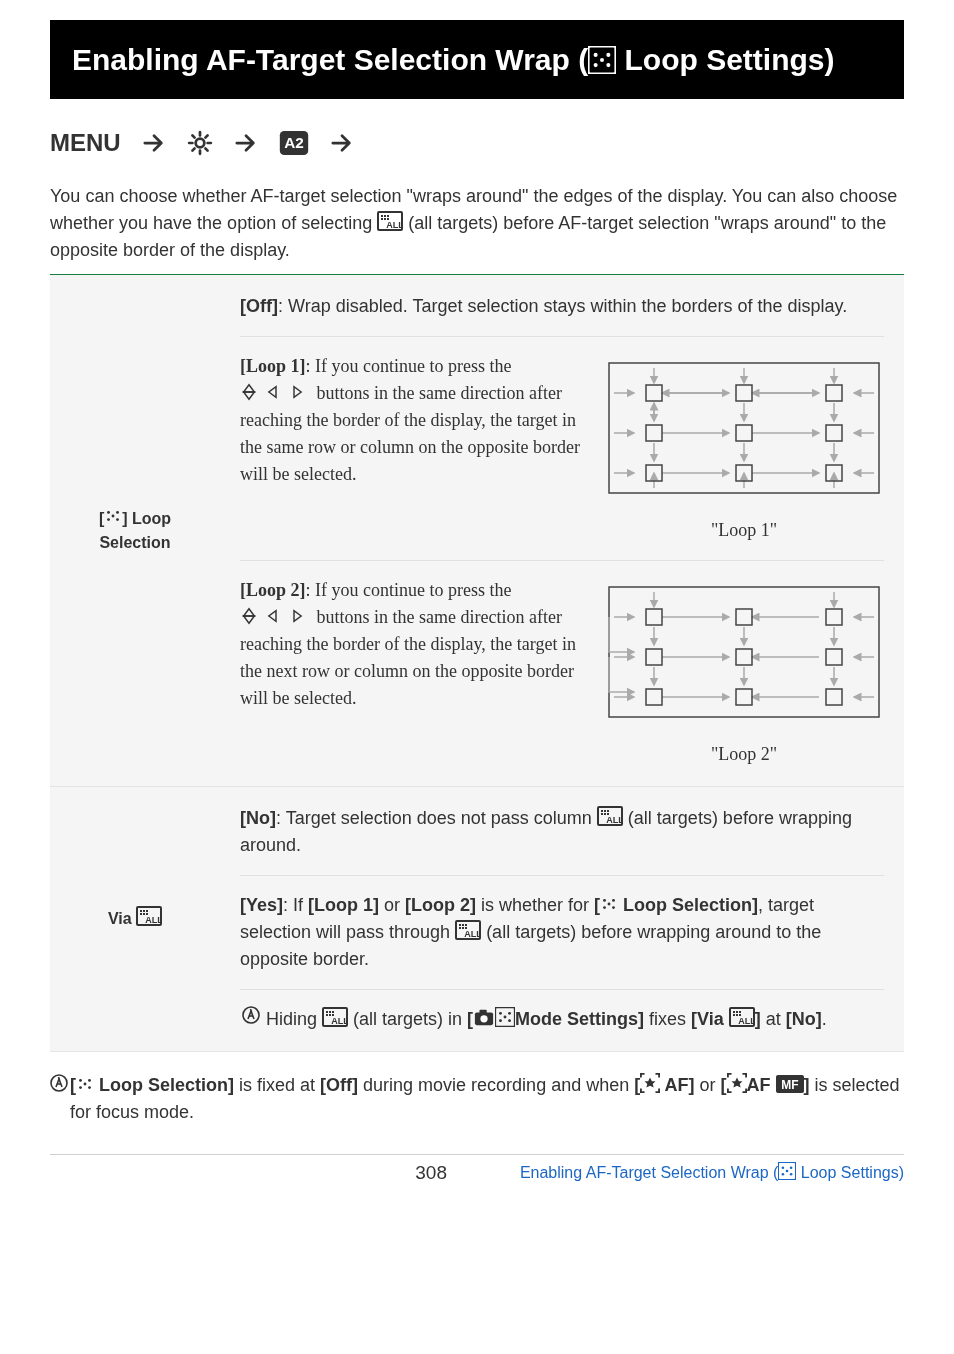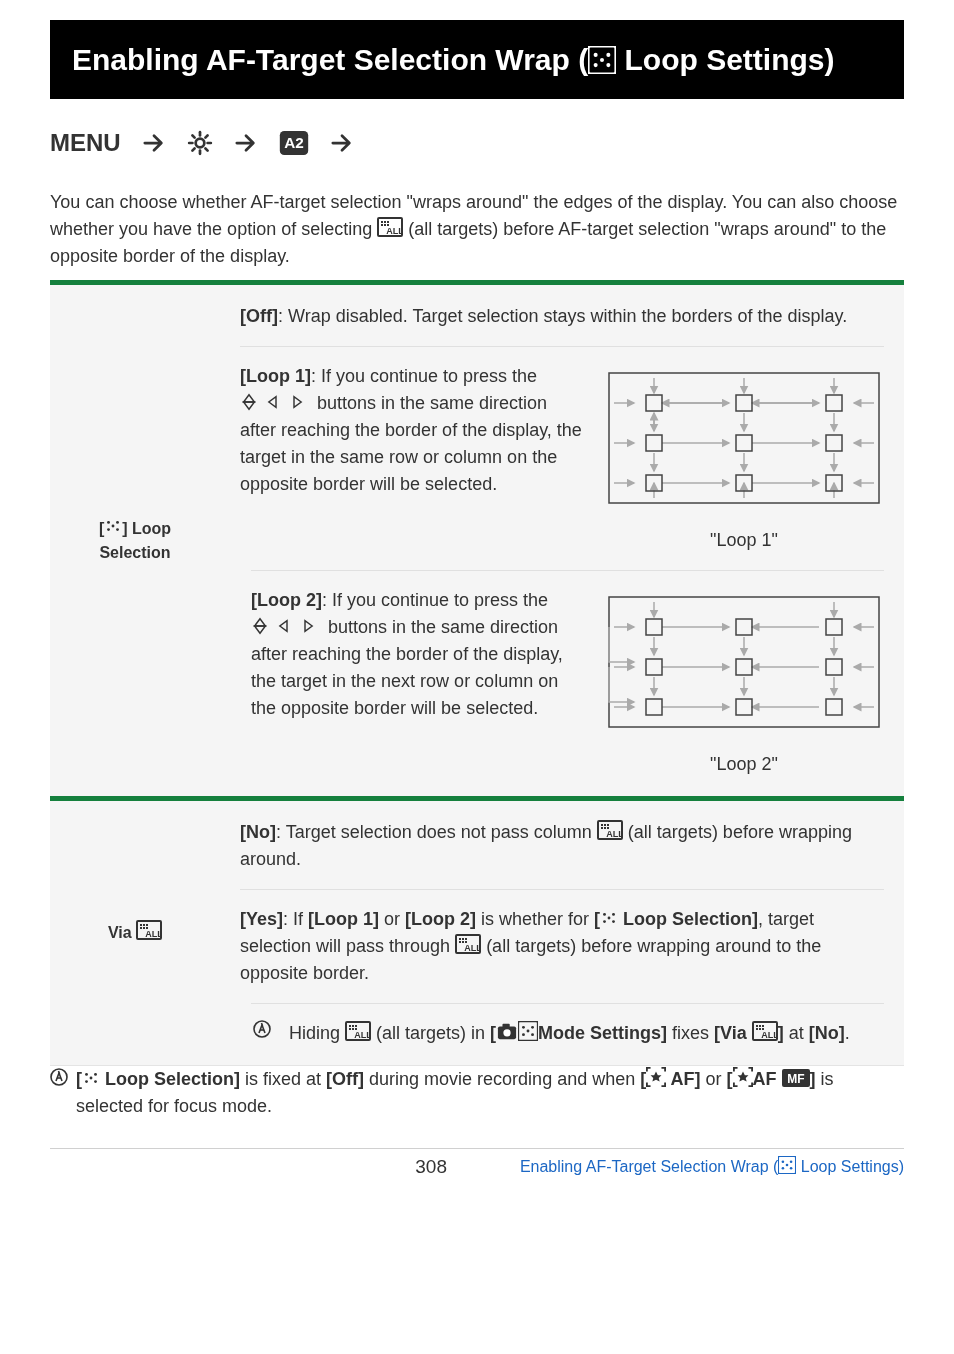--- a/index.html
+++ b/index.html
@@ -17,58 +17,58 @@
     color: #fff;
     padding: 20px 22px;
     font-size: 30px;
     font-weight: 700;
     line-height: 1.3;
     margin-bottom: 26px;
   }
   .breadcrumb {
     font-size: 24px;
     font-weight: 700;
-    margin-bottom: 28px;
+    margin-bottom: 22px;
     display: flex;
     align-items: center;
     flex-wrap: wrap;
     gap: 20px;
   }
   .intro { margin-bottom: 10px; }
   table.settings {
     width: 100%;
     border-collapse: collapse;
     background: #f5f5f5;
   }
   table.settings td {
-    border-top: 5px solid #15803d;
+    border-top: 1px solid #15803d;
     border-bottom: 1px solid #e4e4e4;
     padding: 18px 20px;
     vertical-align: middle;
   }
   td.lab {
     width: 170px;
     text-align: center;
     font-weight: 700;
     font-size: 16px;
   }
   .subcell {
     padding: 16px 0;
     border-top: 1px solid #e0e0e0;
   }
   .subcell:first-child { border-top: none; padding-top: 0; }
-  .subcell:last-child { padding-bottom: 0; margin-left: 11px; }
-  .row2 { display: flex; gap: 20px; align-items: flex-start; }
+  .subcell:last-child { padding-bottom: 0; }
+  .row2 { display: flex; gap: 20px; align-items: flex-start; font-family: Liberation Serif, serif; }
   .row2 .txt { flex: 1; }
   .diagcap { width: 280px; text-align: center; }
   .diagcap .cap { margin-top: 6px; }
   svg.diagram { width: 280px; height: 150px; }
-  .note-line { display: flex; gap: 18px; padding-left: 2px; }
+  .note-line { display: flex; gap: 6px; padding-left: 2px; }
   .note-line .info-i { flex: 0 0 18px; }
-  .footer-note { display: flex; gap: 6px; }
+  .footer-note { display: flex; margin-top: 20px; }
   .footer-note .info-i { flex: 0 0 20px; padding-top: 2px; }
   hr.footer-rule { margin-top: 28px; border: none; border-top: 1px solid #d0d0d0; }
   .footer {
     display: flex;
     align-items: center;
     margin-top: 4px;
   }
   .footer .pn { flex: 0 0 50%; text-align: right; font-size: 19px; padding-right: 30px;}
   .footer .ft { flex: 1; text-align: right; color: #1c67c4; font-size: 16px; line-height: 1.3; }
   .b { font-weight: 700; }

